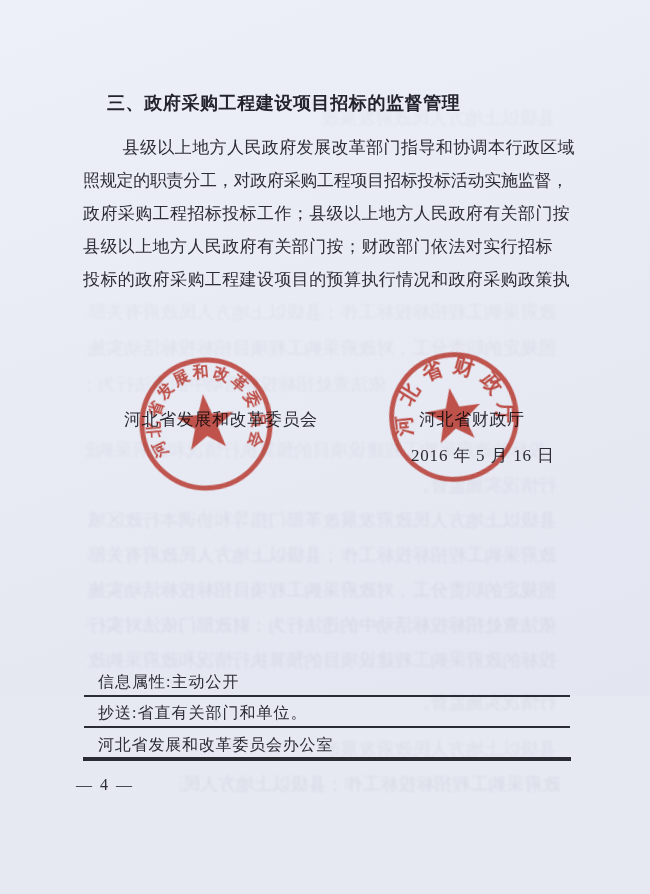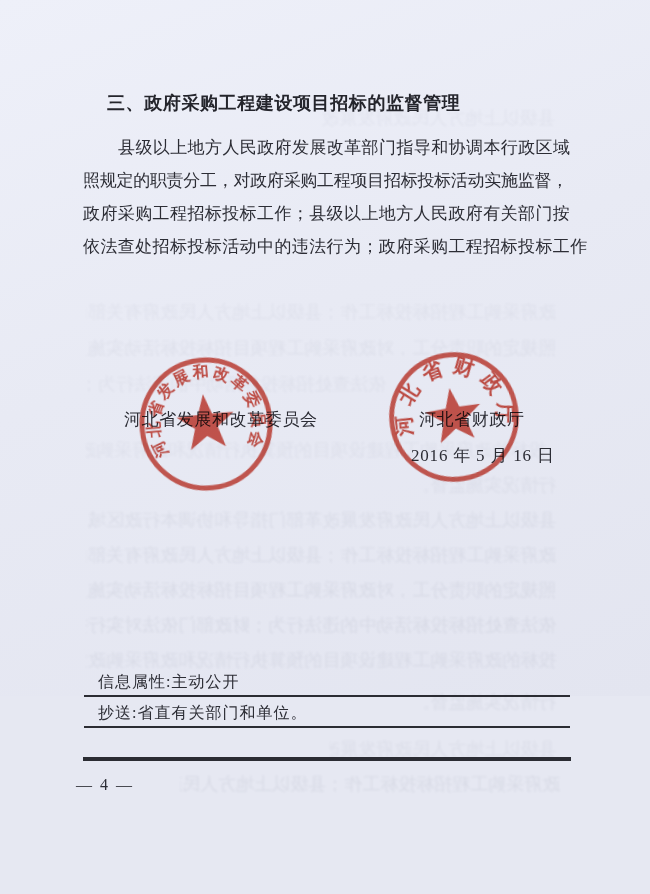--- a/index.html
+++ b/index.html
@@ -20,21 +20,21 @@
   }
   
   .heading{
     position:absolute;left:107px;top:91px;margin:0;z-index:2;
     font-family:"DejaVu Sans","Liberation Sans",sans-serif;
     font-size:18px;font-weight:700;letter-spacing:0.6px;color:#24252c;
   }
   
   .para{position:absolute;left:83px;top:131px;width:492px;z-index:2;font-size:17px;}
   .pline{height:33px;line-height:33px;white-space:nowrap;letter-spacing:0.4px;}
-  .pline.indent{text-indent:35px;}
+  .pline.indent{text-indent:35px;text-align:right;}
   .pline.tight{letter-spacing:-0.28px;}
   
   .sig{position:absolute;top:408px;z-index:2;font-size:17px;letter-spacing:0.6px;color:#2c2d35;}
   .sig-left{left:124px;}
   .sig-right{left:419px;}
   .sig-date{position:absolute;top:444px;left:396px;z-index:2;font-size:17px;letter-spacing:0.8px;color:#2c2d35;margin-left:15px;}
   
   .seal{position:absolute;z-index:3;mix-blend-mode:multiply;opacity:0.88;filter:blur(0.4px);}
   .seal-left{left:131px;top:349px;width:150px;height:150px;transform:rotate(-6deg);}
   .seal-right{left:381px;top:344px;width:146px;height:146px;transform:rotate(-9deg);}
@@ -71,21 +71,22 @@
       <div class="ghost" style="left: 330px; top: 737px; width: 226px; opacity: 0.06;">县级以上地方人民政府发展改革部门指导和协调本行政区域</div>
       <div class="ghost" style="left: 180px; top: 772px; width: 380px; opacity: 0.08;">政府采购工程招标投标工作；县级以上地方人民政府有关部门按</div>
     </div>
 
   <h1 class="heading">三、政府采购工程建设项目招标的监督管理</h1>
 
   <div class="para">
     <div class="pline indent">县级以上地方人民政府发展改革部门指导和协调本行政区域</div>
     <div class="pline tight">照规定的职责分工，对政府采购工程项目招标投标活动实施监督，</div>
     <div class="pline">政府采购工程招标投标工作；县级以上地方人民政府有关部门按</div>
-    <div class="pline">依法查处招标投标活动中的违法行为；政府采购工程招标投标工作</div>
+    <div class="pline">县级以上地方人民政府有关部门按；财政部门依法对实行招标</div>
+    <div class="pline">投标的政府采购工程建设项目的预算执行情况和政府采购政策执</div>
   </div>
 
   <div class="sig sig-left">河北省发展和改革委员会</div>
   <div class="sig sig-right">河北省财政厅</div>
   <div class="sig-date">2016 年 5 月 16 日</div>
 
   <svg class="seal seal-left" viewBox="0 0 150 150">
     <circle cx="75" cy="75" r="64" fill="none" stroke="var(--seal-color,#c9382b)" stroke-width="5" opacity="0.93"></circle>
     <polygon points="75,45 82.1,65.3 103.5,65.7 86.4,78.7 92.6,99.3 75,87 57.4,99.3 63.6,78.7 46.5,65.7 67.9,65.3" fill="var(--seal-color,#c9382b)" opacity="0.95"></polygon>
     <path id="sealArcL" d="M36.5,102 A47,47 0 1 1 113.5,102" fill="none"></path>
@@ -101,17 +102,18 @@
     <text font-size="21" letter-spacing="8" fill="var(--seal-color,#c9382b)">
       <textPath href="#sealArcR" startOffset="4">河北省财政厅</textPath>
     </text>
   </svg>
 
   <div class="frow info">信息属性:主动公开</div>
   <div class="rule r1"></div>
   <div class="frow cc">抄送:省直有关部门和单位。</div>
   <div class="rule r2"></div>
   <div class="frow issuer">
+    <span>河北省发展和改革委员会办公室</span>
   </div>
   <div class="rule r3"></div>
   <div class="page-number">— 4 —</div>
 
 </div>
 
 </body></html>

